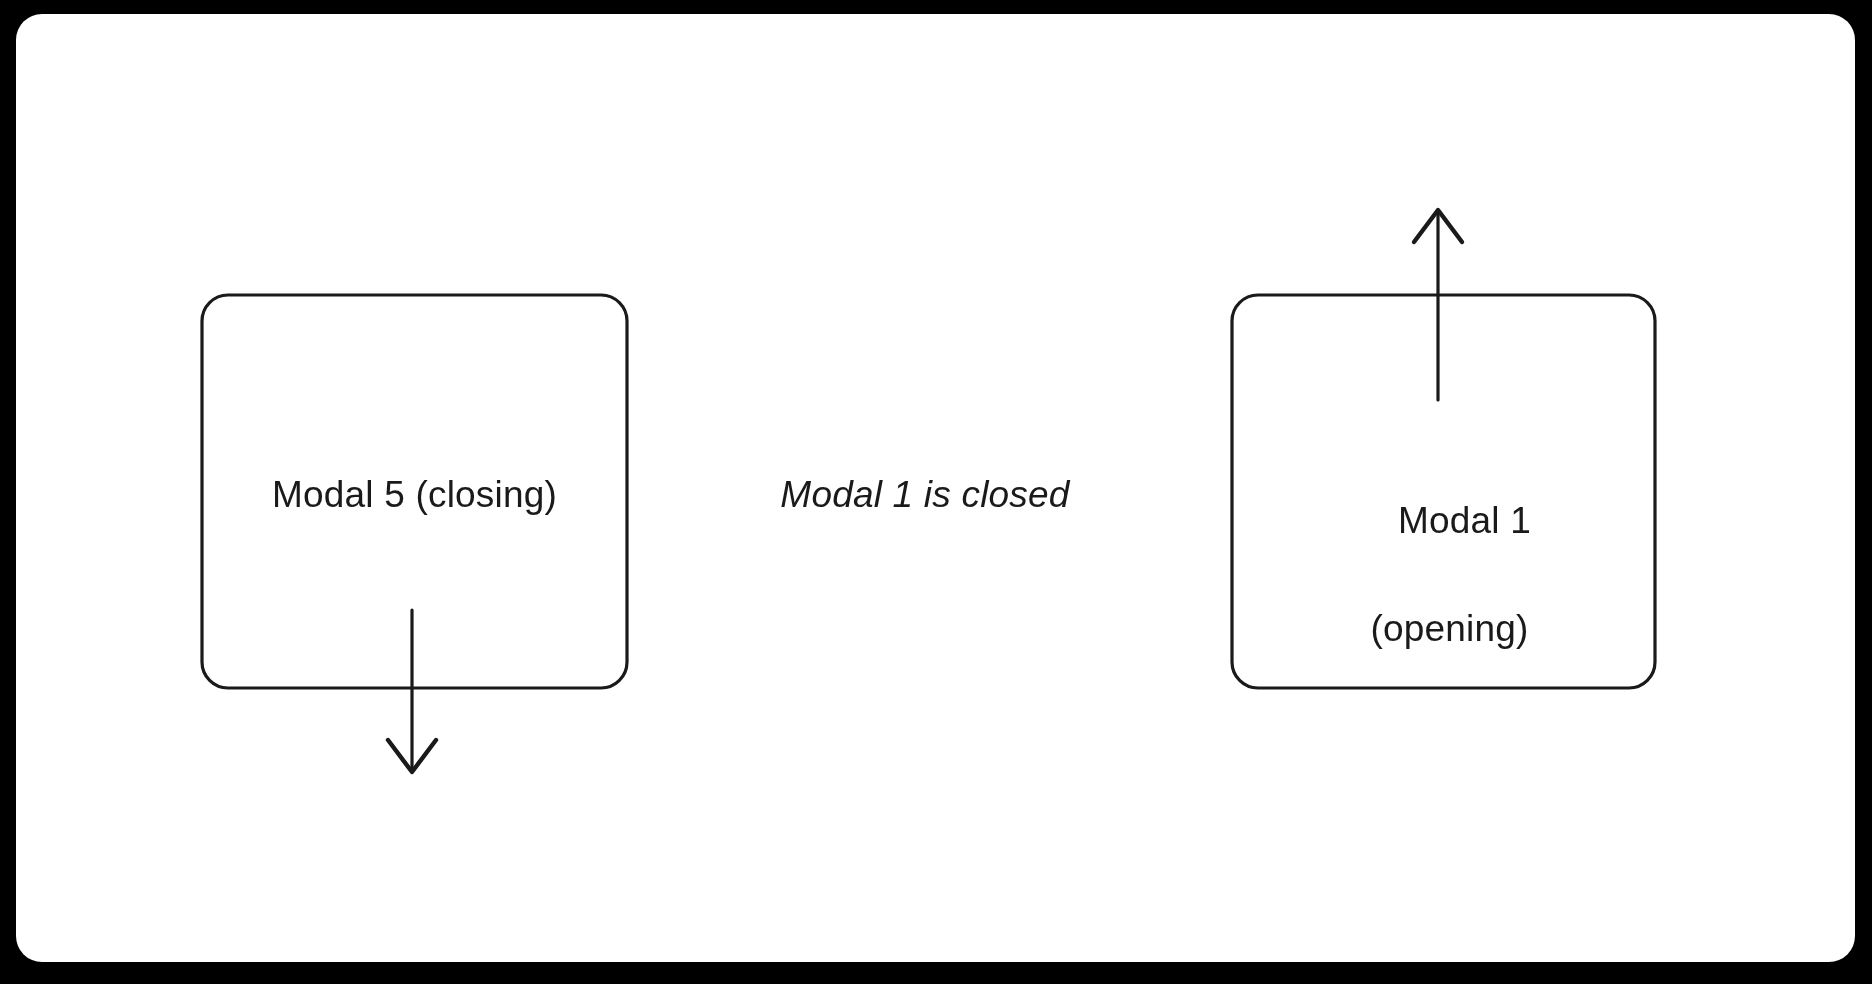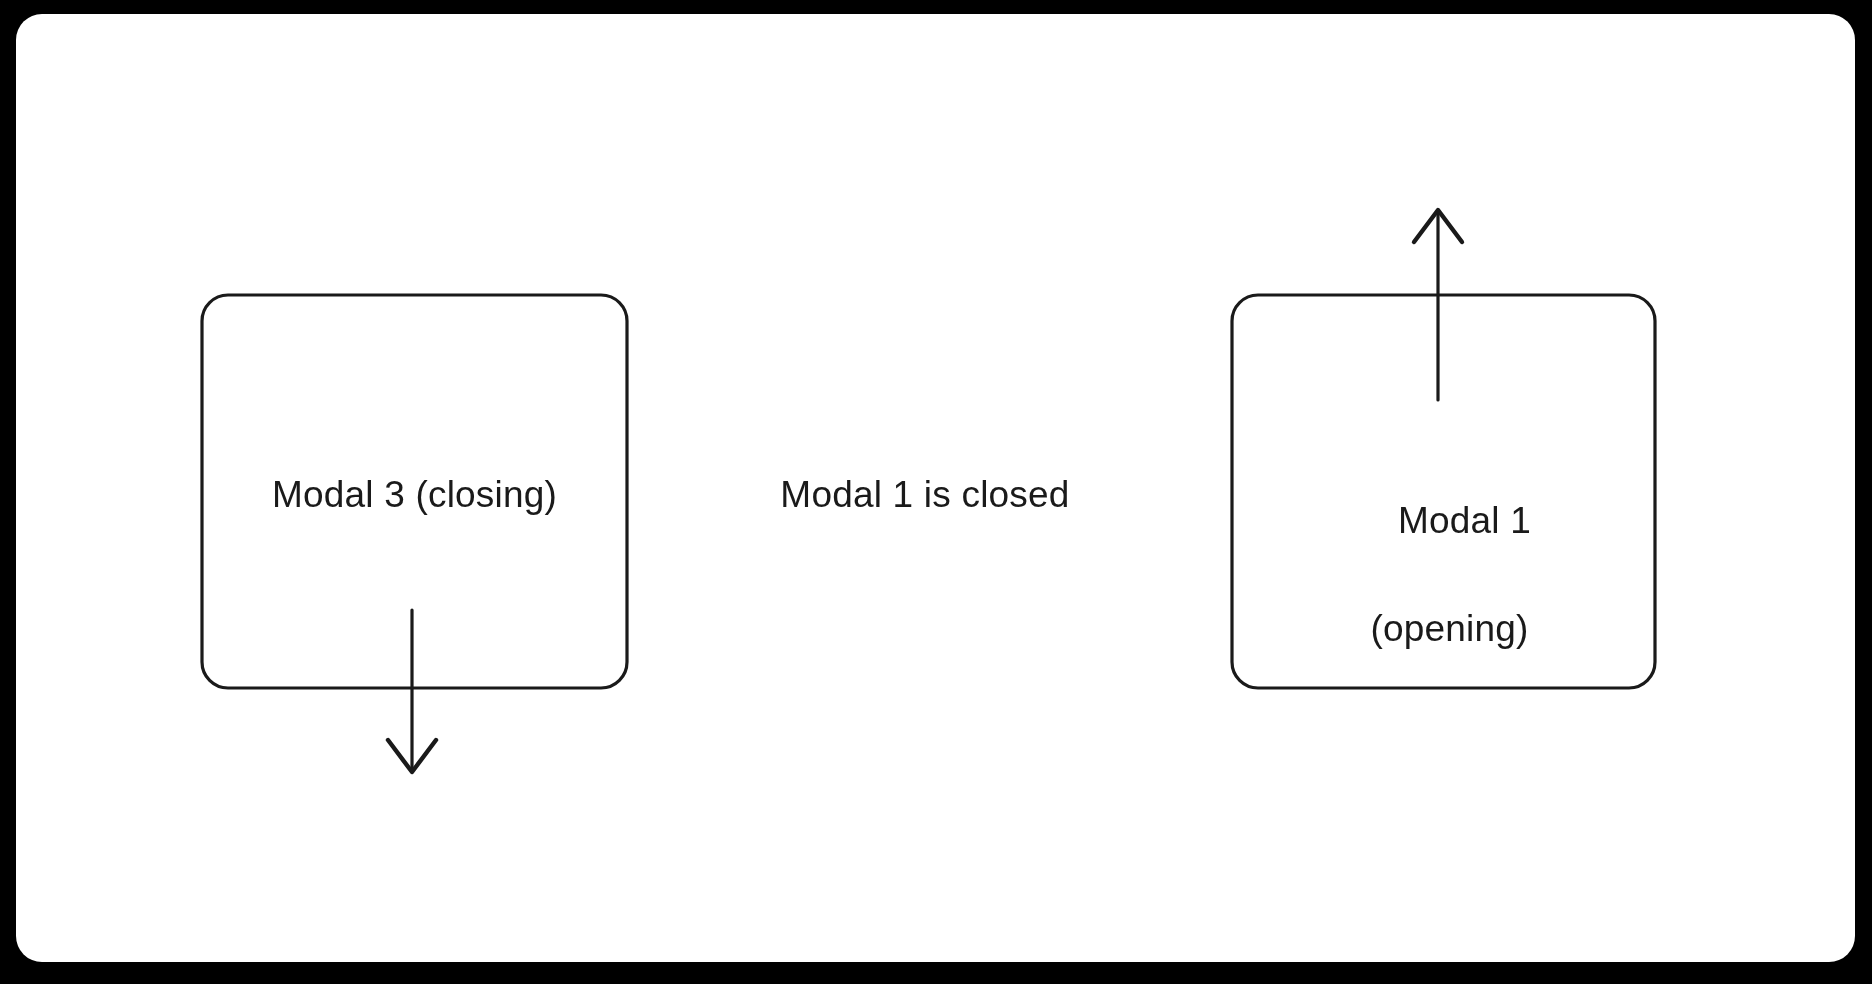--- a/index.html
+++ b/index.html
@@ -48,20 +48,21 @@
   }
   #label-modal1 {
     left: 202px;
     top: 468px;
     width: 425px;
   }
   #label-between {
     left: 700px;
     top: 468px;
     width: 450px;
+    font-style: italic;
   }
   #label-modal2 {
     left: 1232px;
     top: 440px;
     width: 423px;
   }
   #label-modal2 .line2 {
     display: block;
     padding-left: 12px;
   }
@@ -83,21 +84,21 @@
       <line x1="412" y1="610" x2="412" y2="770" stroke="#1a1a1a" stroke-width="3.2" stroke-linecap="round"></line>
       <polyline points="388,740 412,772 436,740" fill="none" stroke="#1a1a1a" stroke-width="4.4" stroke-linecap="round" stroke-linejoin="round"></polyline>
     </g>
 
     <g>
       <line x1="1438" y1="400" x2="1438" y2="212" stroke="#1a1a1a" stroke-width="3.2" stroke-linecap="round"></line>
       <polyline points="1414,242 1438,210 1462,242" fill="none" stroke="#1a1a1a" stroke-width="4.4" stroke-linecap="round" stroke-linejoin="round"></polyline>
     </g>
   </svg>
 
-  <div class="node-label" id="label-modal1">Modal 3 (closing)</div>
+  <div class="node-label" id="label-modal1">Modal 5 (closing)</div>
 
   <div class="node-label" id="label-between">Modal 1 is closed</div>
 
   <div class="node-label" id="label-modal2">
     <span class="line1">Modal 1</span>
     <span class="line2">(opening)</span>
   </div>
 
 </div>
 

